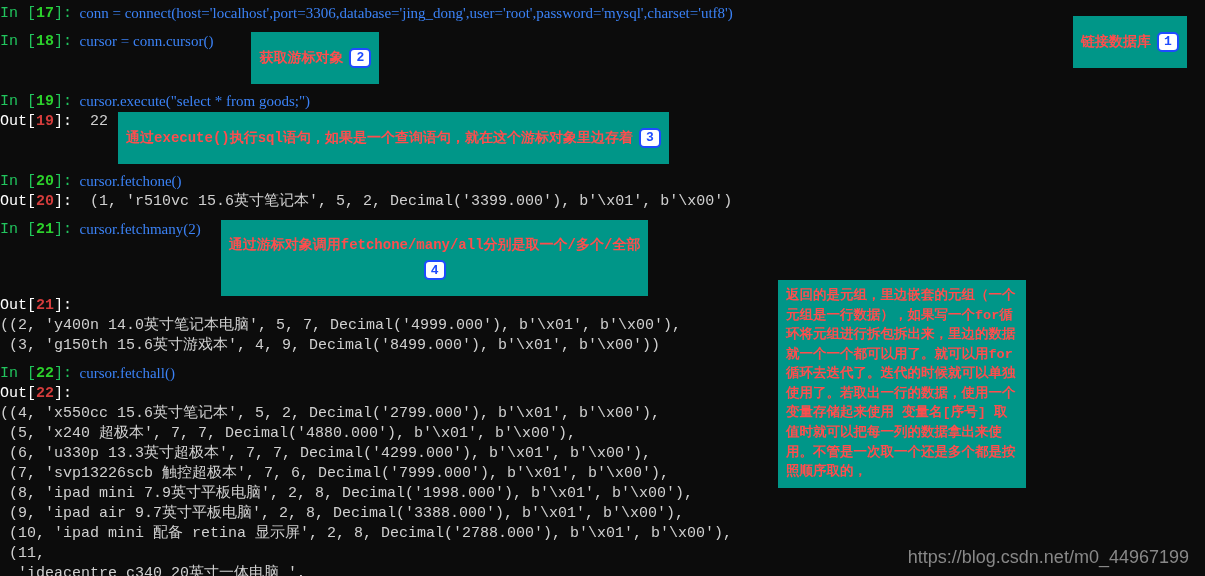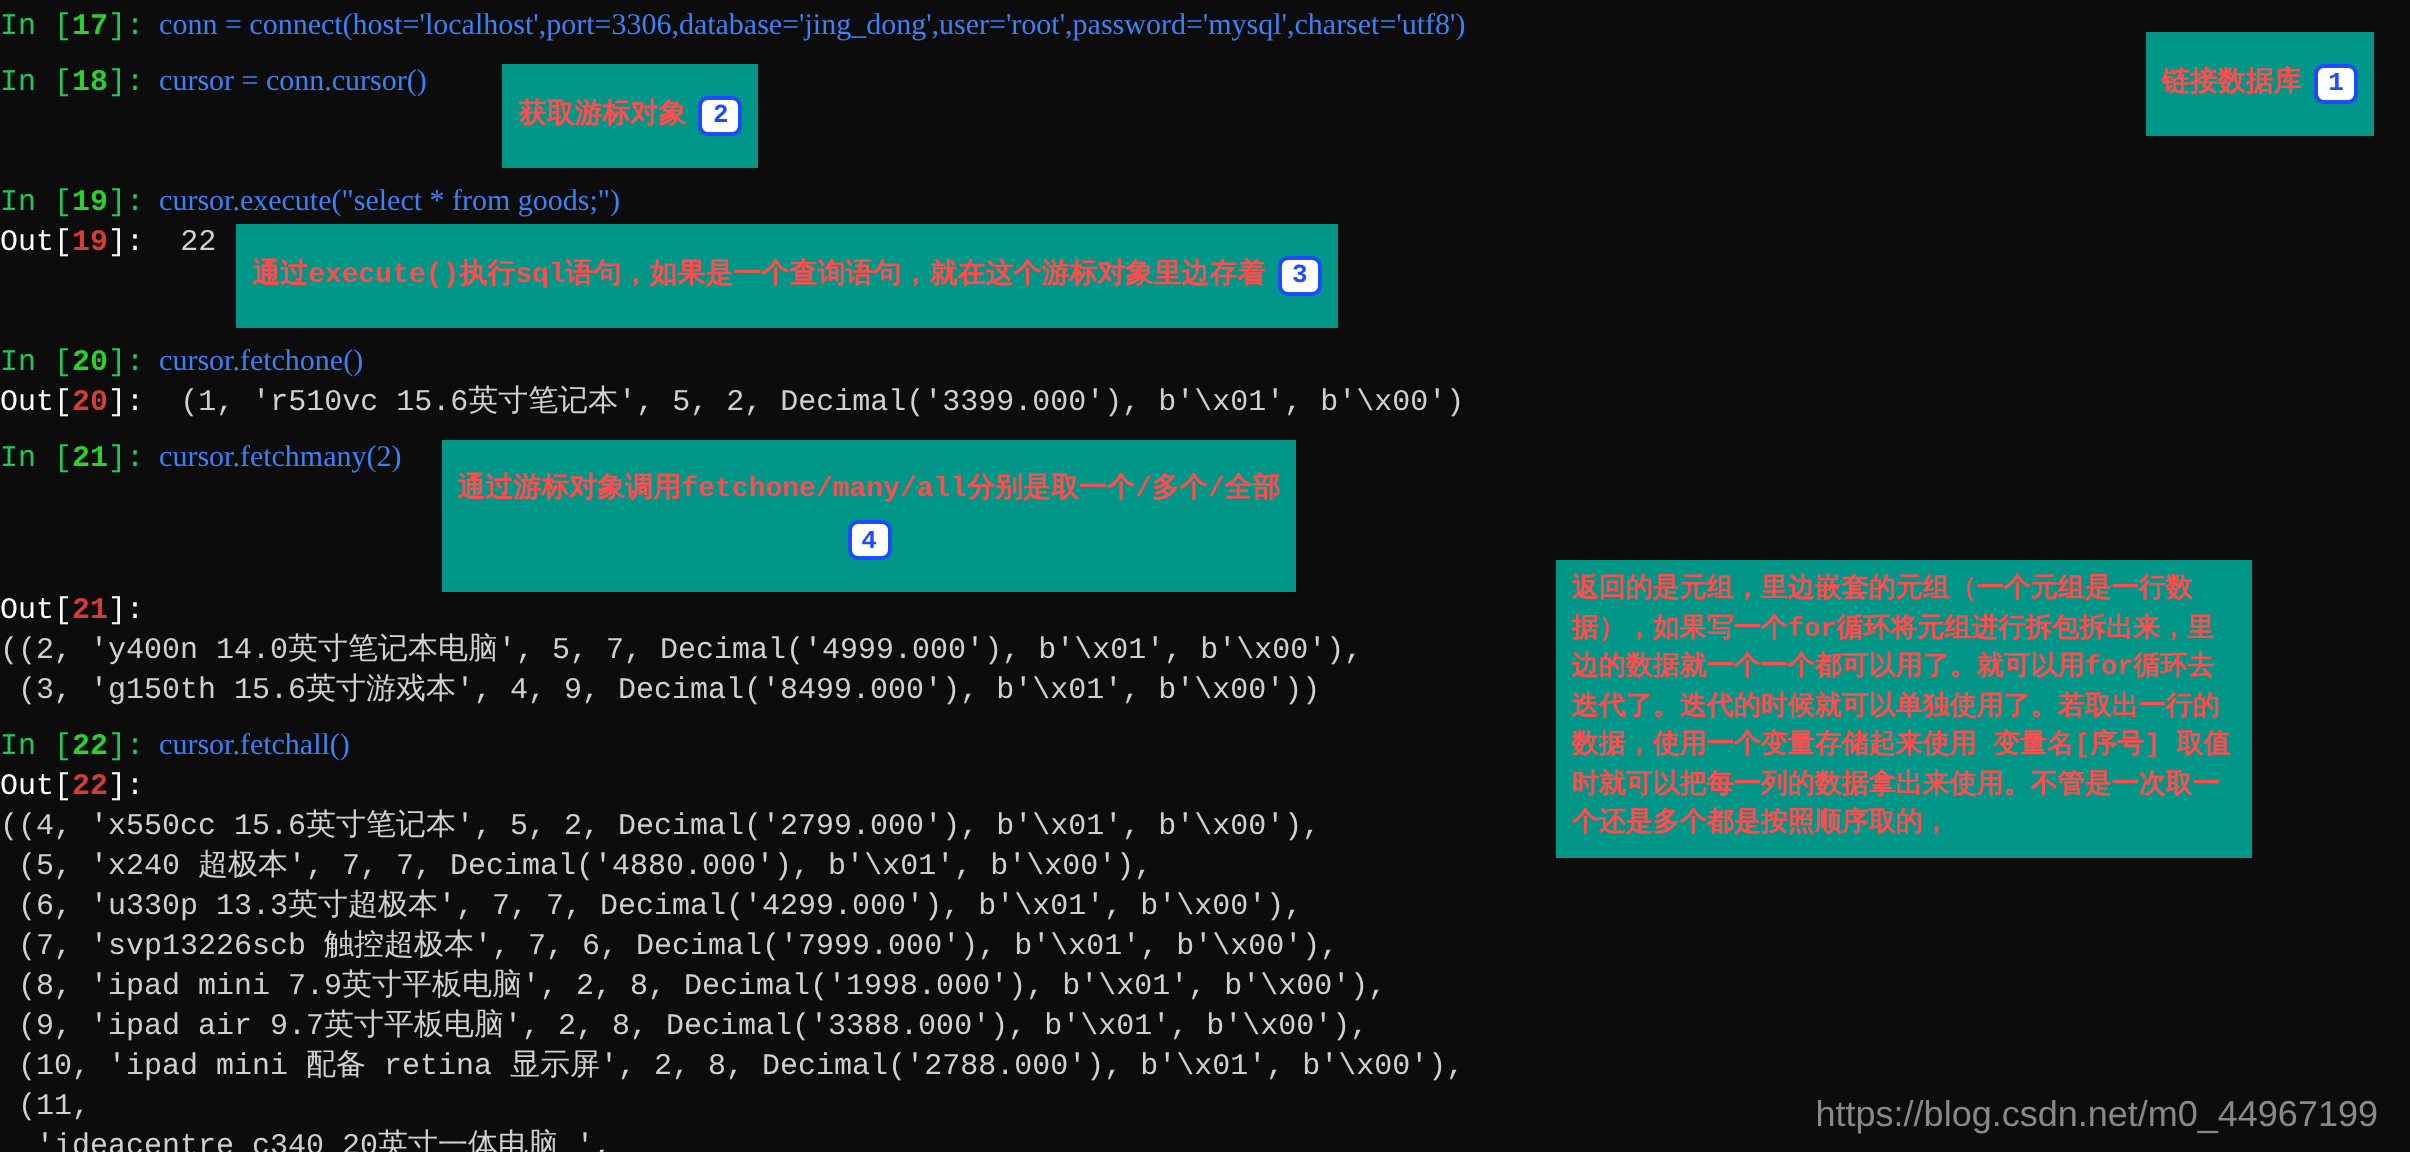--- a/index.html
+++ b/index.html
@@ -47,21 +47,21 @@
     font-weight: bold;
   }
   .callout-1 { position: absolute; top: 16px; right: 18px; }
   .callout-2 { display: inline-flex; margin-left: 38px; }
   .callout-3 { display: inline-flex; margin-left: 10px; }
   .callout-4 { display: inline-flex; margin-left: 20px; flex-direction: column; }
   .callout-5 {
     position: absolute;
     top: 280px;
     left: 778px;
-    width: 348px;
+    width: 248px;
     font-size: 13.5px;
     line-height: 1.45;
     padding: 6px 8px;
     text-align: left;
   }
   .watermark {
     position: absolute;
     bottom: 6px;
     right: 16px;
     color: #888;

